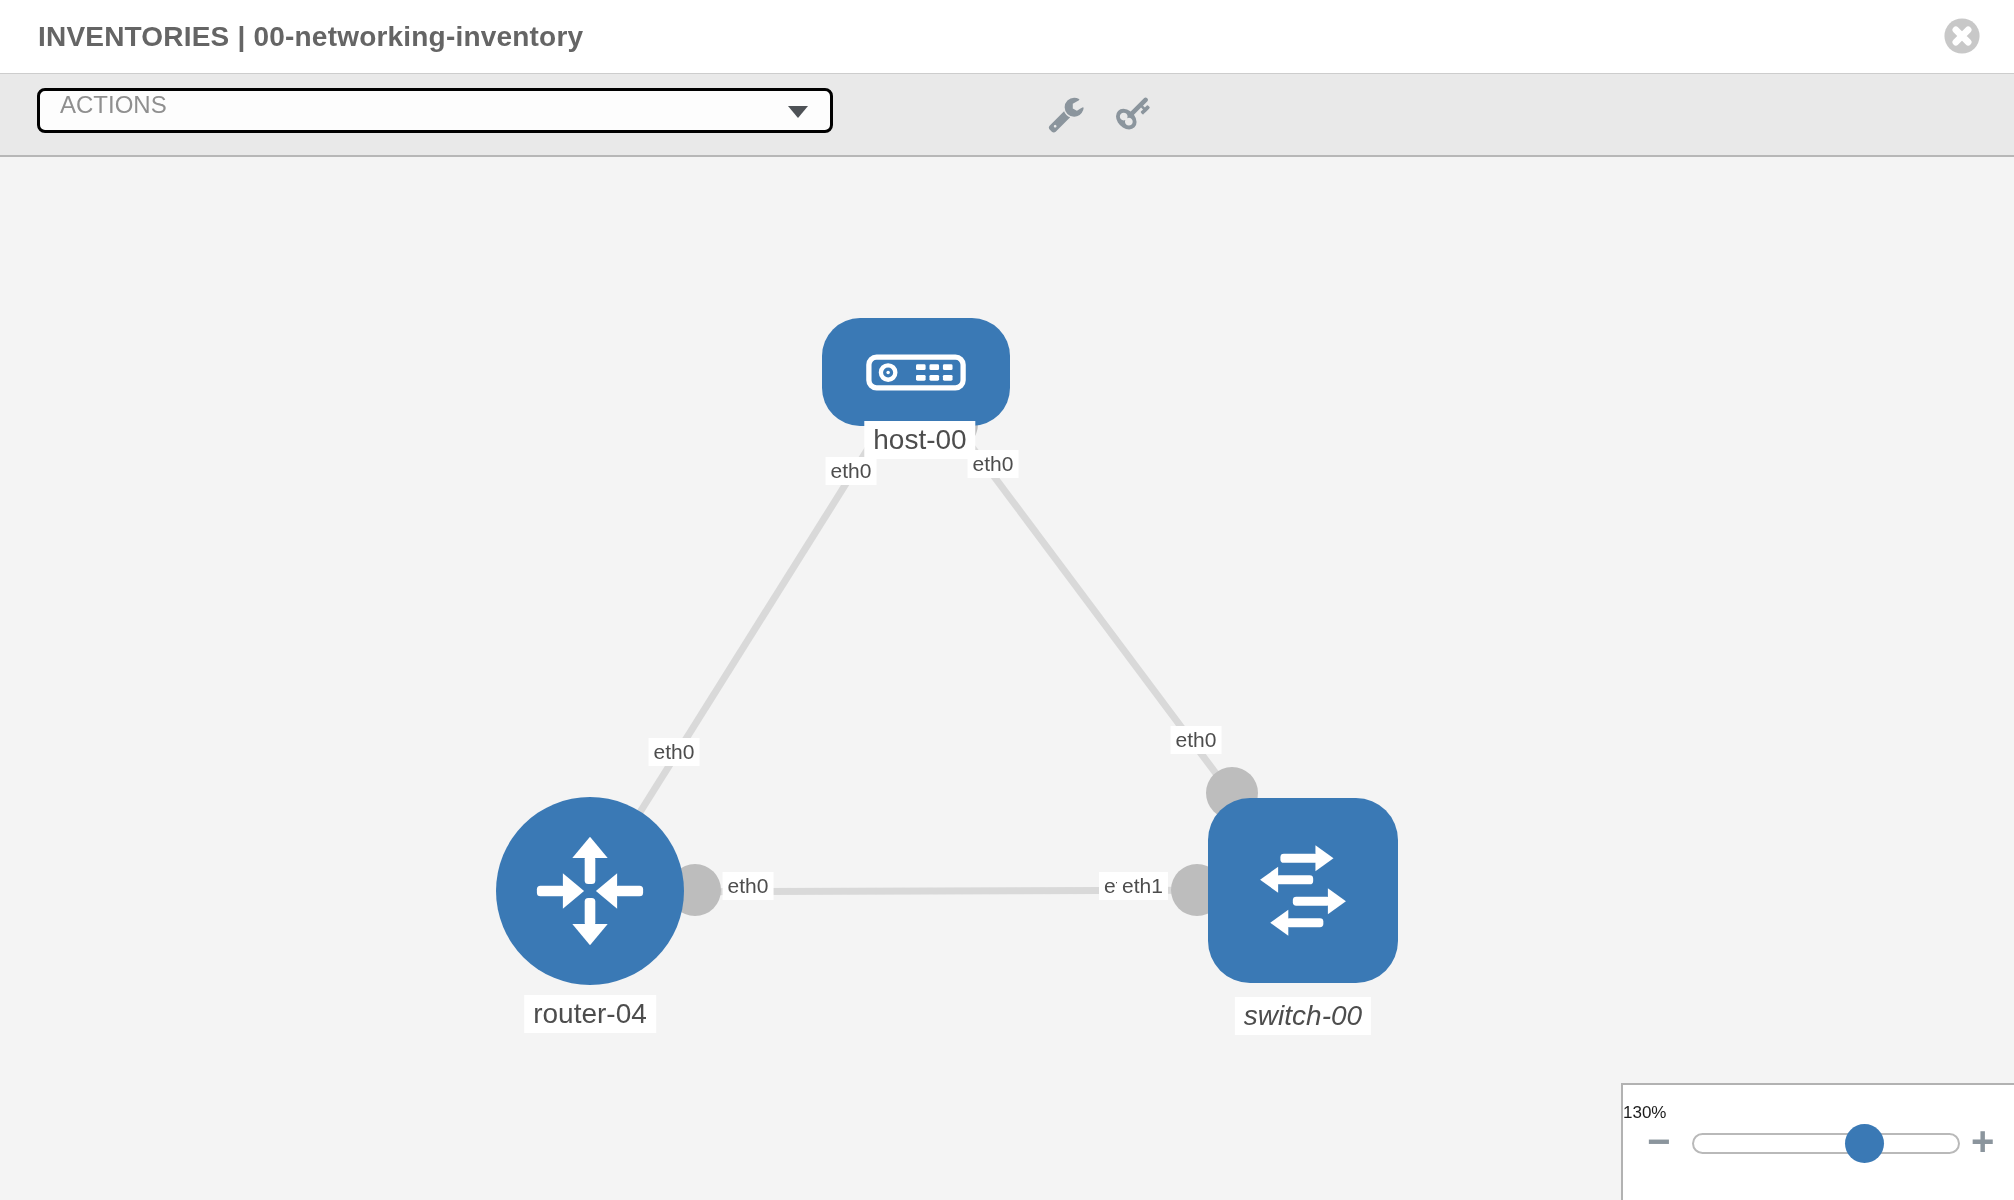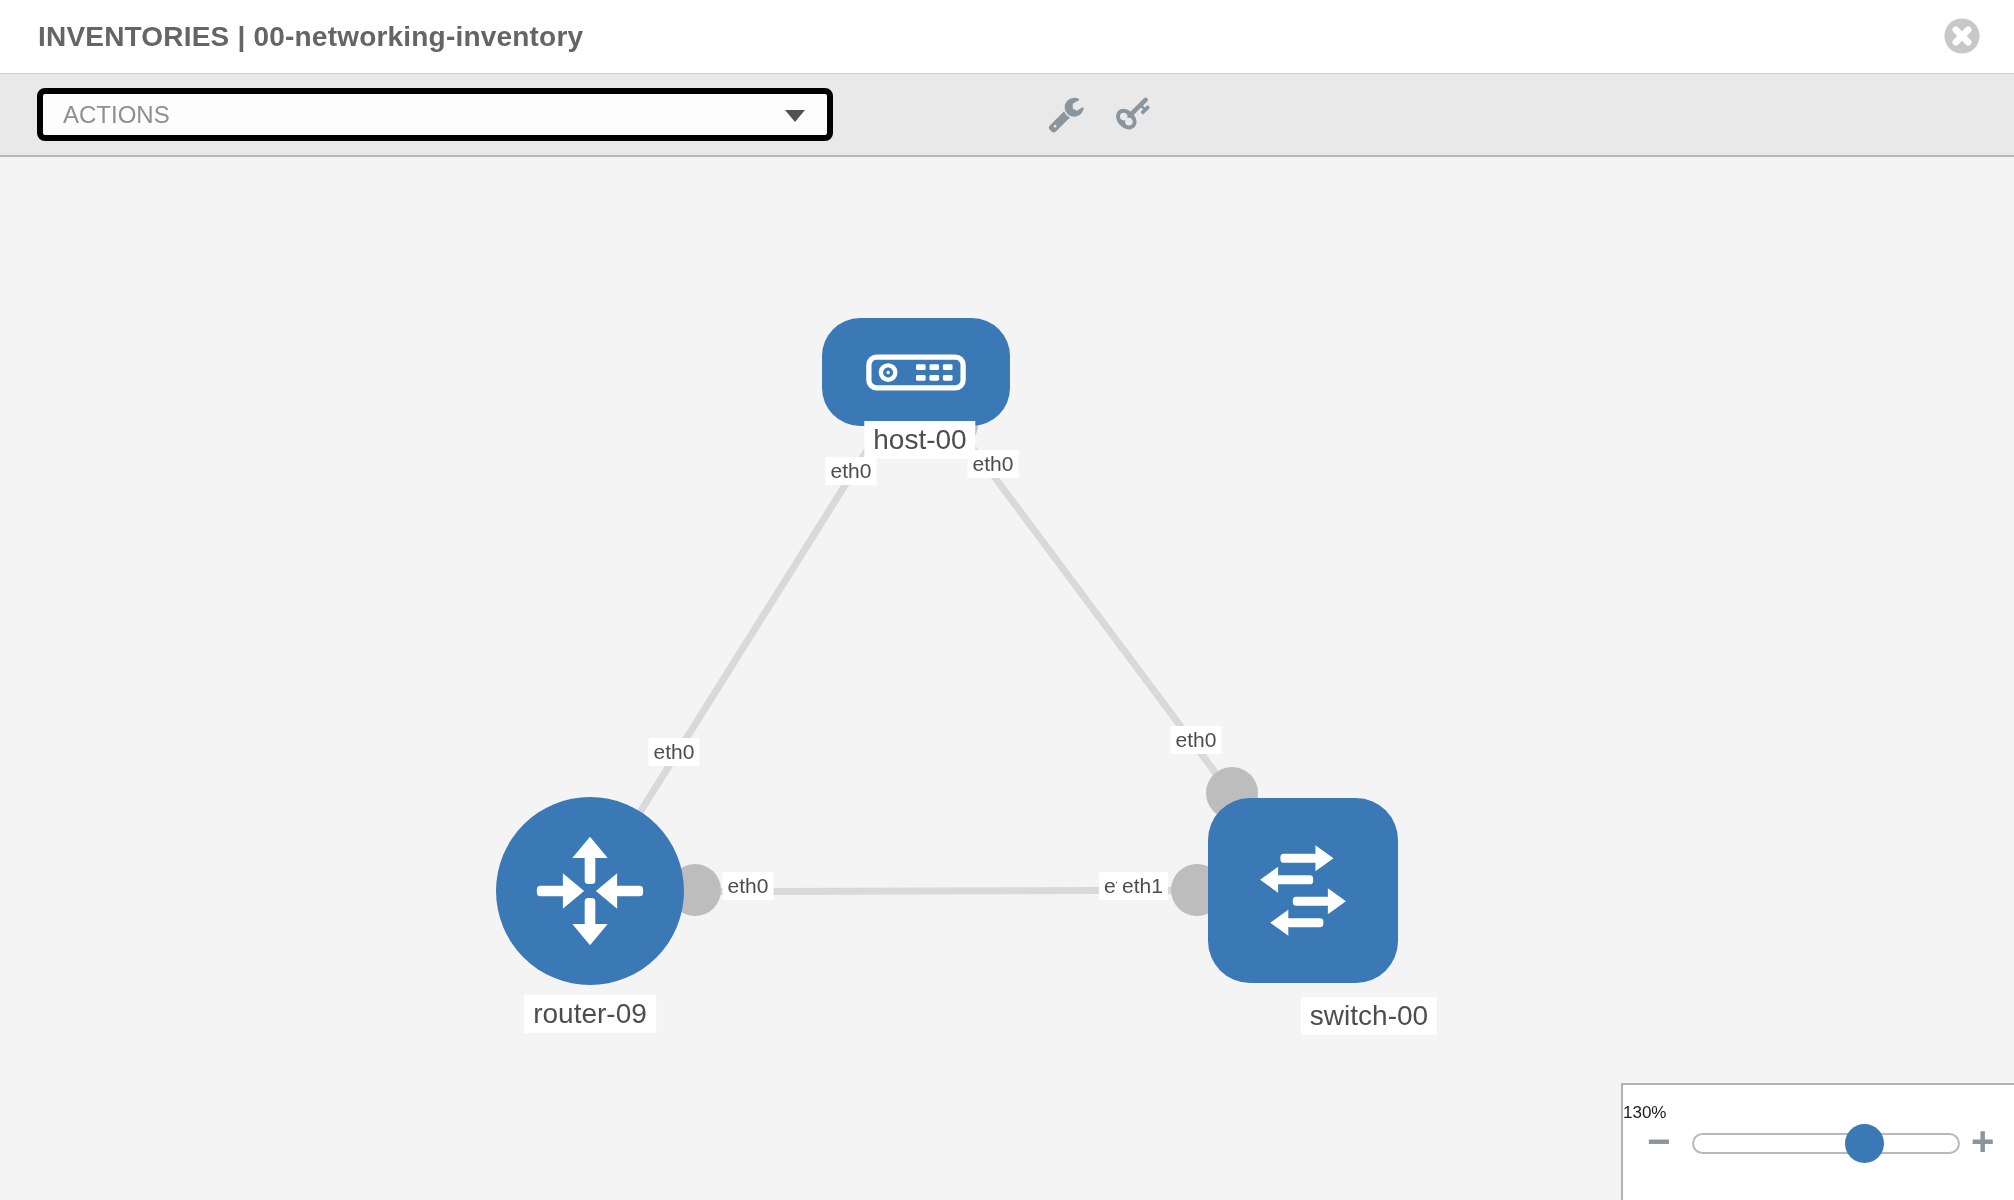--- a/index.html
+++ b/index.html
@@ -10,22 +10,22 @@
   
   .header { position:absolute; left:0; top:0; width:2014px; height:73px; background:#ffffff; }
   .page-title { position:absolute; left:38px; top:0; height:73px; line-height:73px;
     font-size:28px; font-weight:700; color:#656565; letter-spacing:0.2px; }
   .close-btn { position:absolute; left:1943px; top:17px; width:38px; height:38px;
     border:none; background:transparent; cursor:pointer; padding:0; }
 
   
   .toolbar { position:absolute; left:0; top:73px; width:2014px; height:84px;
     background:#e9e9e9; border-top:1px solid #cdcdcd; border-bottom:2px solid #b7b7b7; }
-  .select-box { position:absolute; top:14px; height:53px; background:#fdfdfd;
-    border:6px solid #000000; border-radius:8px; display:flex; align-items:center;
+  .select-box { position:absolute; top:14px; height:45px; background:#fdfdfd;
+    border:3px solid #000000; border-radius:8px; display:flex; align-items:flex-start;
     padding-left:20px; font-size:24px; color:#8f8f8f; cursor:pointer; }
   .select-actions { left:37px; width:796px; }
   .select-search { left:1183px; width:798px; }
   .caret { position:absolute; right:22px; top:50%; margin-top:-5px; width:0; height:0;
     border-left:10px solid transparent; border-right:10px solid transparent;
     border-top:12px solid #4e5256; }
   .tool-btn { position:absolute; top:19px; width:44px; height:44px; border:none;
     background:transparent; cursor:pointer; padding:0; }
   .tool-wrench { left:1044px; }
   .tool-key { left:1112px; }
@@ -153,22 +153,22 @@
 
     <div class="chip eth-label" style="left:851px; top:300px;">eth0</div>
     <div class="chip eth-label" style="left:993px; top:293px;">eth0</div>
     <div class="chip eth-label" style="left:674px; top:581px;">eth0</div>
     <div class="chip eth-label" style="left:1196px; top:569px;">eth0</div>
     <div class="chip eth-label" style="left:748px; top:715px;">eth0</div>
     <div class="chip eth-label abs-left" style="left:1099px; top:715px;">eth1</div>
     <div class="chip eth-label abs-left" style="left:1117px; top:715px;">eth1</div>
 
     <div class="chip node-label" style="left:920px; top:264px;">host-00</div>
-    <div class="chip node-label" style="left:590px; top:838px;">router-09</div>
-    <div class="chip node-label" style="left:1369px; top:840px;">switch-00</div>
+    <div class="chip node-label" style="left:590px; top:838px;">router-04</div>
+    <div class="chip node-label" style="left:1303px; top:840px;font-style:italic;">switch-00</div>
 
     <div class="zoom-panel">
       <div class="zoom-level">130%</div>
       <button class="zoom-minus">−</button>
       <div class="zoom-track"></div>
       <div class="zoom-thumb"></div>
       <button class="zoom-plus">+</button>
     </div>
 
   </div>

